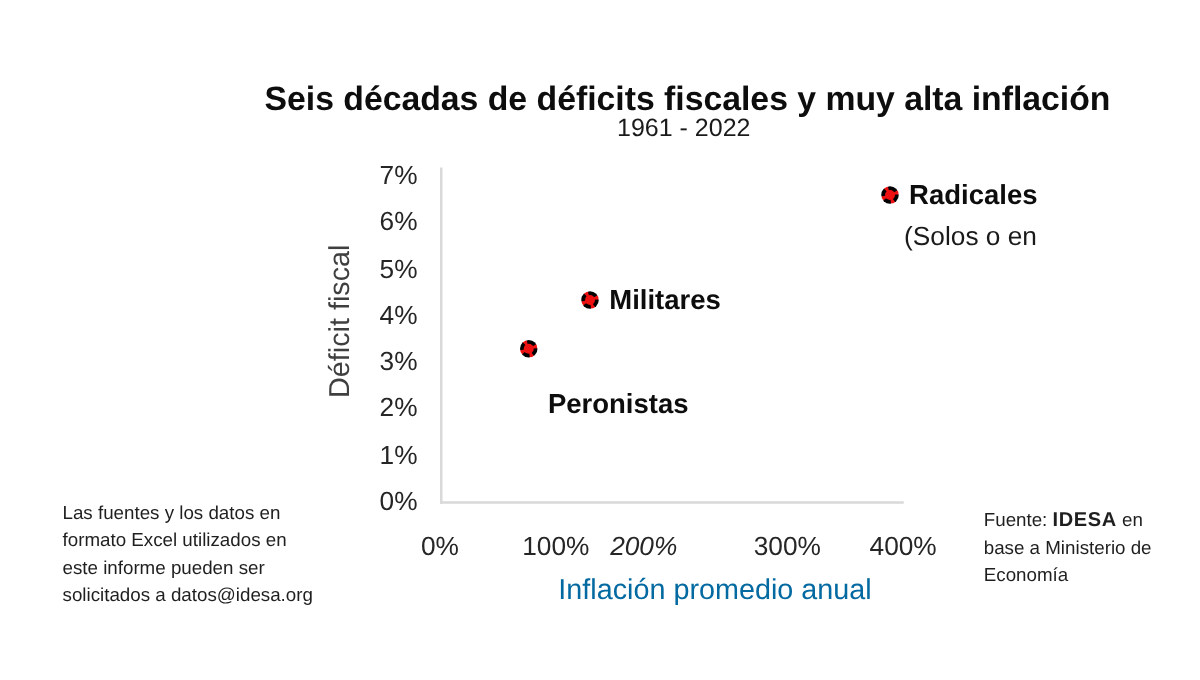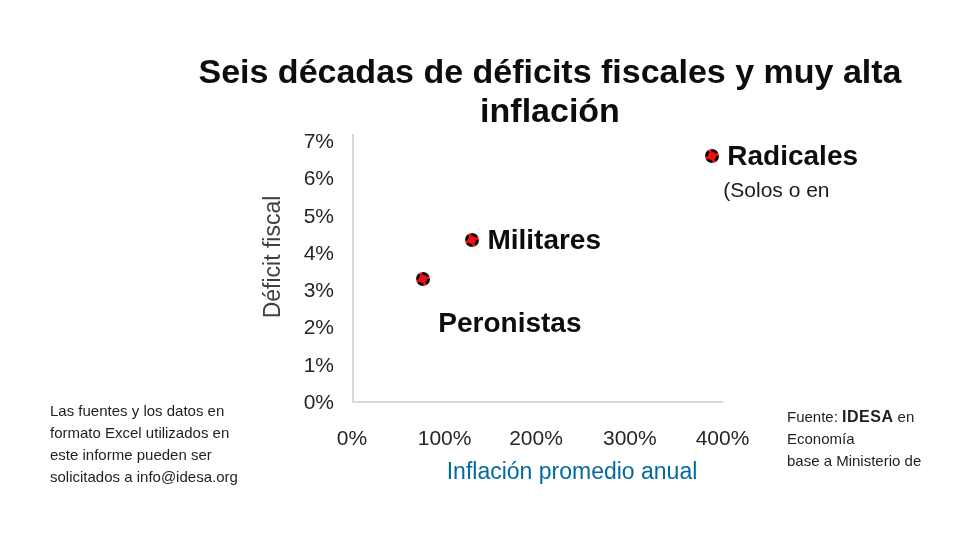--- a/index.html
+++ b/index.html
@@ -5,22 +5,22 @@
   * { margin: 0; padding: 0; box-sizing: border-box; }
   html, body { background: #e9e9e9; }
   #stage {
     position: relative;
     width: 960px; height: 544px;
     background: #ffffff;
     font-family: "Liberation Sans", sans-serif;
     overflow: hidden;
   }
   .chart-title {
-    position: absolute; left: 150px; top: 52px; width: 800px;
-    text-align: center; font-size: 34px; font-weight: 700; color: #0d0d0d;
+    position: absolute; left: 150px; top: 64px; width: 800px;
+    text-align: center; font-size: 27px; font-weight: 700; color: #0d0d0d;
     letter-spacing: 0px;
   }
   .chart-subtitle {
     position: absolute; left: 147px; top: 92px; width: 800px;
     text-align: center; font-size: 20px; font-weight: 400; color: #1a1a1a;
   }
   .plot-area {
     position: absolute; left: 352px; top: 134px; width: 371px; height: 269px;
     border-left: 2px solid #d9d9d9;
     border-bottom: 2px solid #d9d9d9;
@@ -43,21 +43,21 @@
     transform: translateX(-50%);
     white-space: nowrap; font-size: 23px; color: #0369a1;
   }
   .dot {
     position: absolute; width: 14px; height: 14px;
     border: 3px dashed #000000; border-radius: 50%;
     transform: translate(-50%, -50%);
   }
   .point-label {
     position: absolute; transform: translateY(-50%);
-    font-size: 28px; font-weight: 700; color: #0d0d0d; white-space: nowrap;
+    font-size: 22px; font-weight: 700; color: #0d0d0d; white-space: nowrap;
   }
   .point-sublabel {
     position: absolute; font-size: 21px; font-weight: 400; color: #1a1a1a;
     line-height: 27px; white-space: nowrap;
   }
   .footer-note {
     position: absolute; left: 35px; top: 400px;
     font-size: 15px; line-height: 22px; color: #1f1f1f; margin-left: 15px;
   }
   .footer-source {
@@ -66,59 +66,60 @@
   }
   .footer-source .line { white-space: pre-wrap; }
   .footer-source .brand { font-weight: 700; font-size: 16px; letter-spacing: 0.5px; }
 </style>
 </head>
 <body>
 
 <div id="stage">
 
   <div class="chart-title">Seis décadas de déficits fiscales y muy alta inflación</div>
+  <div class="chart-subtitle">1961 - 2022</div>
 
   <div class="plot-area"></div>
 
   <div class="y-axis-title">Déficit fiscal</div>
   <div class="x-axis-title">Inflación promedio anual</div>
 
   <div id="ticks-layer">
       <div class="y-tick" style="top: 388px;">0%</div>
       <div class="y-tick" style="top: 350.71px;">1%</div>
       <div class="y-tick" style="top: 313.42px;">2%</div>
       <div class="y-tick" style="top: 276.13px;">3%</div>
       <div class="y-tick" style="top: 238.84px;">4%</div>
       <div class="y-tick" style="top: 201.55px;">5%</div>
       <div class="y-tick" style="top: 164.26px;">6%</div>
       <div class="y-tick" style="top: 126.97px;">7%</div>
       <div class="x-tick" style="left: 302px;">0%</div>
       <div class="x-tick" style="left: 394.625px;">100%</div>
-      <div class="x-tick" style="left: 486px;">200%</div>
+      <div class="x-tick" style="left: 465px; font-style: italic;">200%</div>
       <div class="x-tick" style="left: 579.875px;">300%</div>
       <div class="x-tick" style="left: 672.5px;">400%</div>
     </div>
   <div id="points-layer">
       <div class="dot" style="left: 423.321px; top: 278.943px; background: rgb(238, 17, 17); border-color: rgb(0, 0, 0);"></div>
       <div class="point-label" style="left: 438.321px; top: 278.943px; margin-top: 44px;">Peronistas</div>
       <div class="dot" style="left: 472.413px; top: 239.788px; background: rgb(238, 17, 17); border-color: rgb(0, 0, 0);"></div>
       <div class="point-label" style="left: 487.413px; top: 239.788px;">Militares</div>
       <div class="dot" style="left: 712.311px; top: 155.886px; background: rgb(238, 17, 17); border-color: rgb(0, 0, 0);"></div>
       <div class="point-label" style="left: 727.311px; top: 155.886px;">Radicales</div>
       <div class="point-sublabel" style="left: 723.311px; top: 175.886px;">
         <div>(Solos o en</div>
       </div>
     </div>
 
   <div class="footer-note">
     <div>Las fuentes y los datos en</div>
     <div>formato Excel utilizados en</div>
     <div>este informe pueden ser</div>
-    <div>solicitados a info@idesa.org</div>
+    <div>solicitados a datos@idesa.org</div>
   </div>
 
   <div class="footer-source">
     <div class="line"><span>Fuente: </span><span class="brand">IDESA</span><span> en</span></div>
+    <div class="line">base a Ministerio de</div>
     <div class="line">Economía</div>
-    <div class="line">base a Ministerio de</div>
   </div>
 
 </div>
 
 </body></html>

